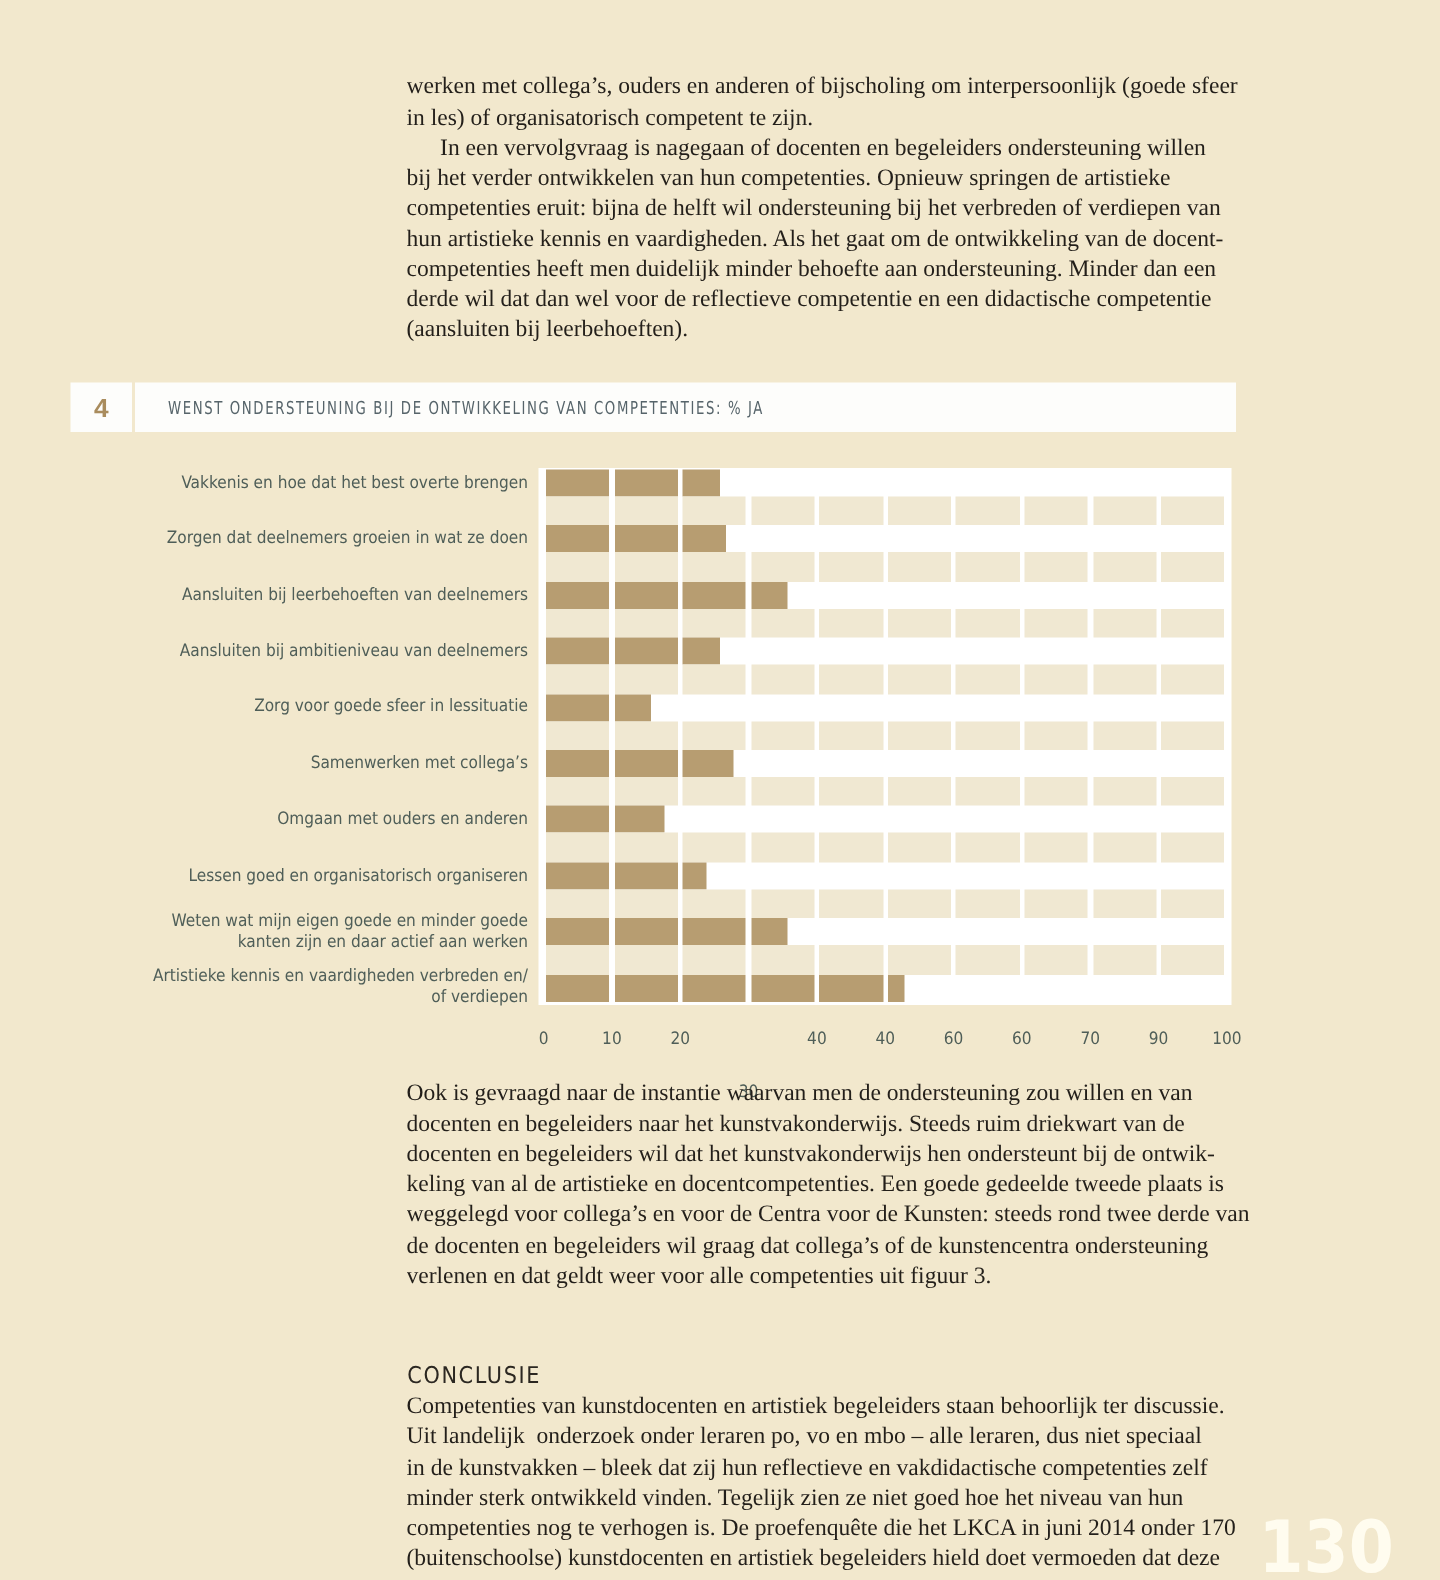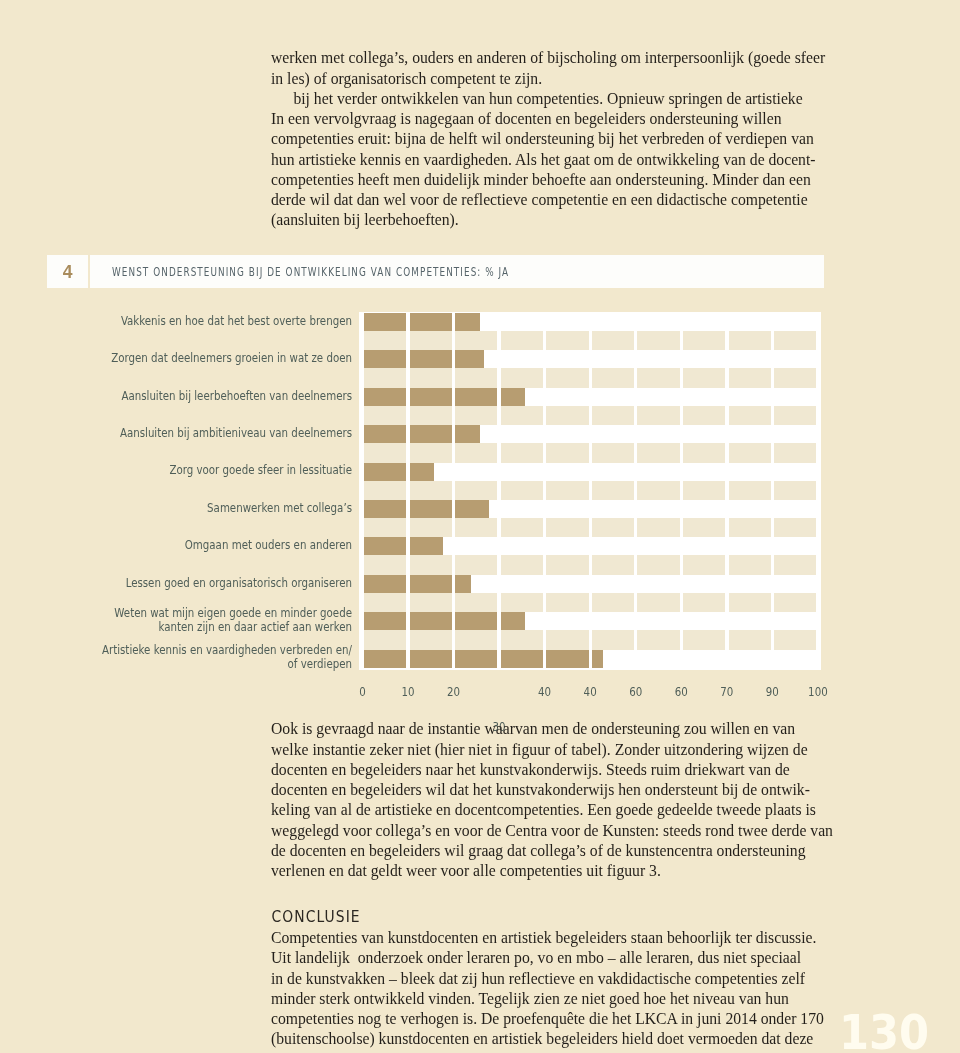--- a/index.html
+++ b/index.html
@@ -45,22 +45,22 @@
 </style>
 </head>
 <body>
 
 <div class="bodytext" id="text-top" style="top:48.3px;">
   <p>
       <span class="tline">werken met collega’s, ouders en anderen of bijscholing om interpersoonlijk (goede sfeer</span>
       <span class="tline">in les) of organisatorisch competent te zijn.</span>
     </p>
   <p class="indent-first">
+      <span class="tline">In een vervolgvraag is nagegaan of docenten en begeleiders ondersteuning willen</span>
       <span class="tline">bij het verder ontwikkelen van hun competenties. Opnieuw springen de artistieke</span>
-      <span class="tline">In een vervolgvraag is nagegaan of docenten en begeleiders ondersteuning willen</span>
       <span class="tline">competenties eruit: bijna de helft wil ondersteuning bij het verbreden of verdiepen van</span>
       <span class="tline">hun artistieke kennis en vaardigheden. Als het gaat om de ontwikkeling van de docent-</span>
       <span class="tline">competenties heeft men duidelijk minder behoefte aan ondersteuning. Minder dan een</span>
       <span class="tline">derde wil dat dan wel voor de reflectieve competentie en een didactische competentie</span>
       <span class="tline">(aansluiten bij leerbehoeften).</span>
     </p>
 </div>
 
 <div id="fig-header">
   <div id="fig-num">
@@ -281,21 +281,20 @@
       <div class="tick" style="left: 681.25px;">60</div>
       <div class="tick" style="left: 726.8px;">70</div>
       <div class="tick" style="left: 772.35px;">90</div>
       <div class="tick" style="left: 817.9px;">100</div>
     </div>
 </div>
 
 <div class="bodytext" id="text-mid" style="top:719.3px;">
   <p>
       <span class="tline">Ook is gevraagd naar de instantie waarvan men de ondersteuning zou willen en van</span>
-      <span class="tline">welke instantie zeker niet (hier niet in figuur of tabel). Zonder uitzondering wijzen de</span>
       <span class="tline">docenten en begeleiders naar het kunstvakonderwijs. Steeds ruim driekwart van de</span>
       <span class="tline">docenten en begeleiders wil dat het kunstvakonderwijs hen ondersteunt bij de ontwik-</span>
       <span class="tline">keling van al de artistieke en docentcompetenties. Een goede gedeelde tweede plaats is</span>
       <span class="tline">weggelegd voor collega’s en voor de Centra voor de Kunsten: steeds rond twee derde van</span>
       <span class="tline">de docenten en begeleiders wil graag dat collega’s of de kunstencentra ondersteuning</span>
       <span class="tline">verlenen en dat geldt weer voor alle competenties uit figuur 3.</span>
     </p>
 </div>
 
 <div id="conclusie-heading">CONCLUSIE</div>

